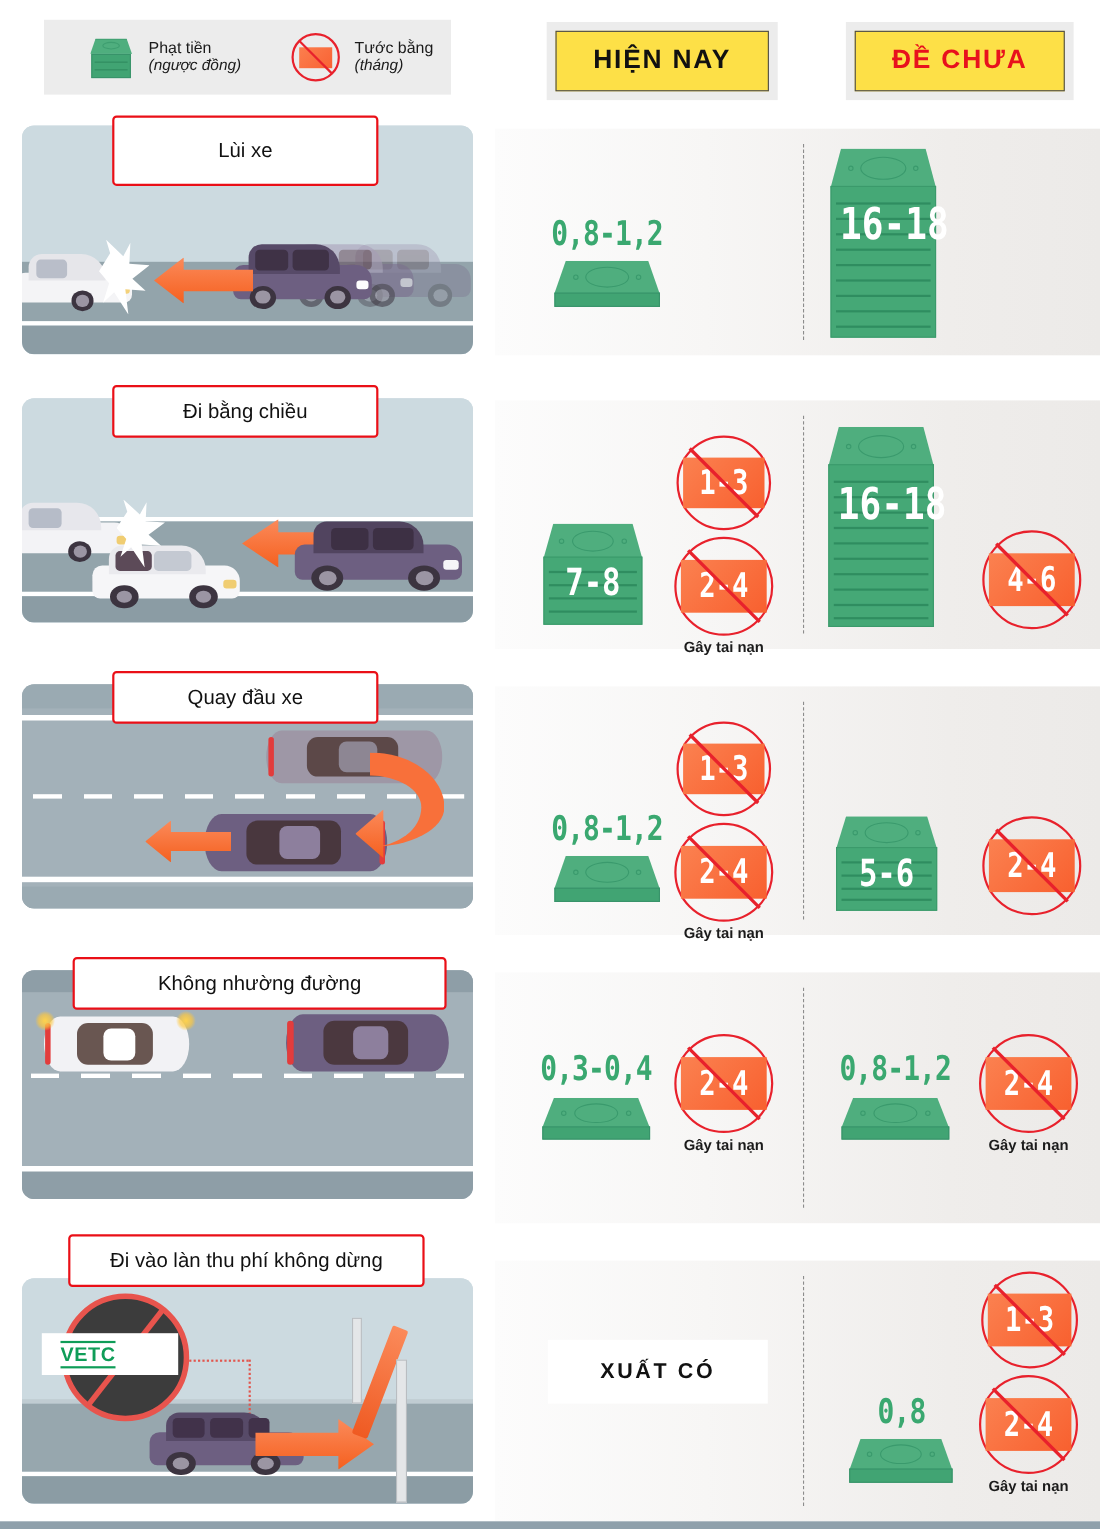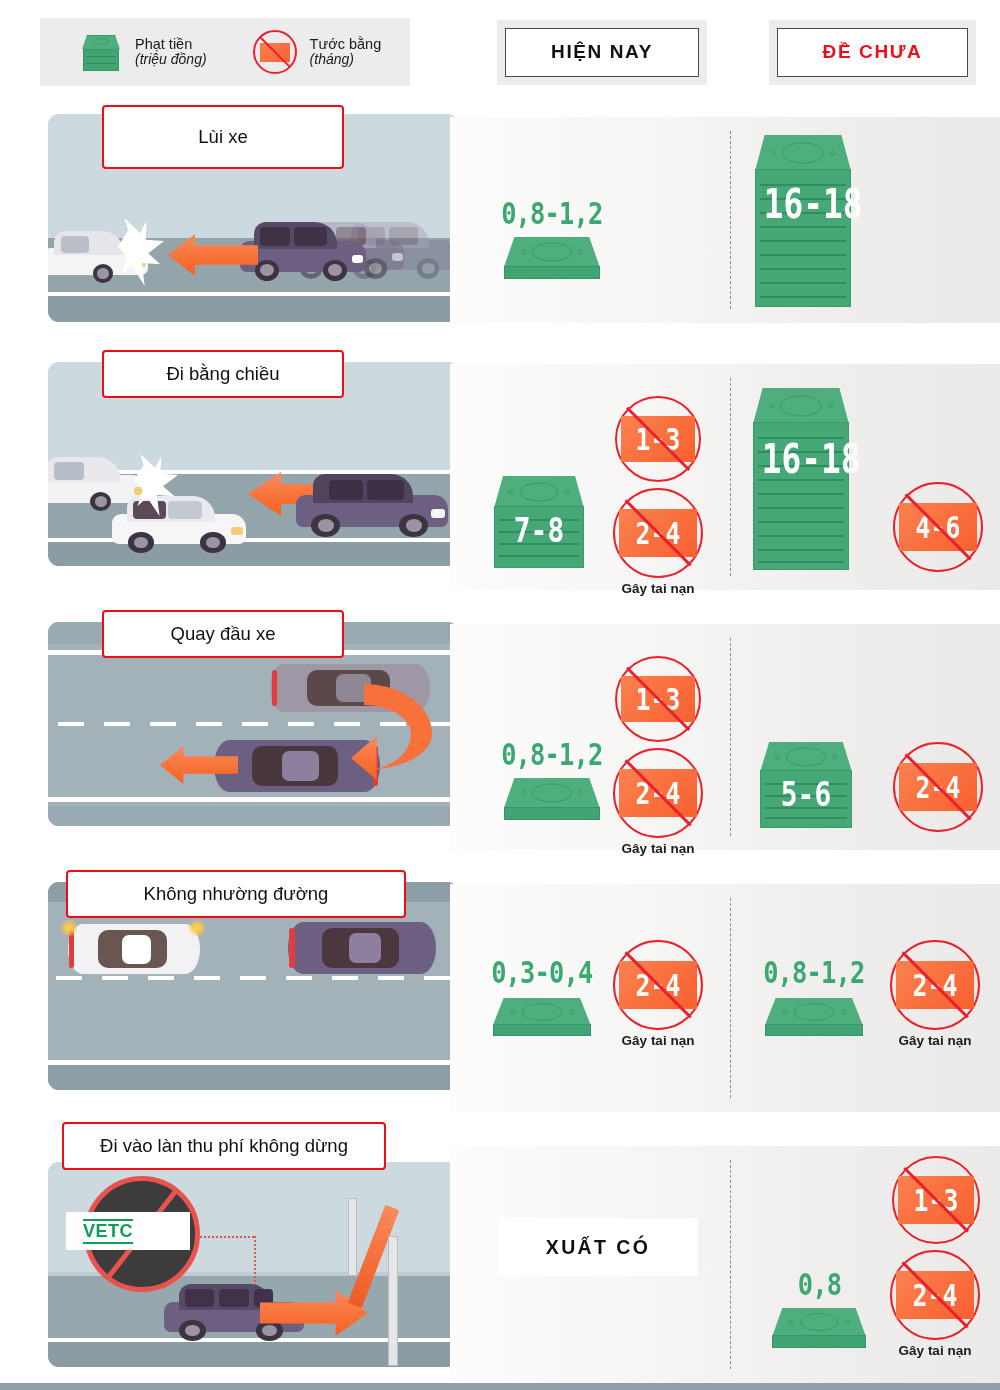--- a/index.html
+++ b/index.html
@@ -62,37 +62,36 @@
     position: absolute; left: 21px; top: 1px; width: 2.2px; height: 42px;
     background: #e8212c; transform: rotate(-45deg); transform-origin: center;
   }
 
   
   .col-head {
     position: absolute; top: 20px;
     background: #ececec; padding: 8px;
   }
   .col-head .inner {
-    border: 1.6px solid #4a4a4a; background: #ffffff;
+    border: 1.6px solid #4a4a4a; background: #fde047;
     text-align: center; padding: 12px 0 13px 0;
-    font-size: 19px; font-weight: bold; letter-spacing: 1.6px;
+    font-size: 24px; font-weight: bold; letter-spacing: 1.6px;
   }
   #head-now { left: 497px; width: 210px; }
   #head-now .inner { color: #111111; }
   #head-prop { left: 769px; width: 207px; }
   #head-prop .inner { color: #e8111d; }
 
   
   .row { position: absolute; left: 0; width: 1000px; }
   .row-illus {
     position: absolute; left: 20px;
     width: 410px;
     border-radius: 11px;
     overflow: hidden;
-    margin-left: 28px;
   }
   .row-label {
     position: absolute; z-index: 30;
     background: #ffffff;
     border: 2.4px solid #ea0f17;
     border-radius: 4px;
     font-size: 18.5px; color: #111111;
     display: flex; align-items: center; justify-content: center;
     text-align: center;
   }
@@ -333,21 +332,21 @@
 
 <div id="legend">
   <div class="legend-entry money">
     <div class="mini-stack">
       <div class="top"></div>
         <div class="oval"></div>
         <div class="body"></div>
     </div>
     <div class="legend-text">
       <div class="legend-t1">Phạt tiền</div>
-      <div class="legend-t2">(triệu đồng)</div>
+      <div class="legend-t2">(ngược đồng)</div>
     </div>
   </div>
   <div class="legend-entry lic">
     <div class="mini-lic">
       <div class="ring"></div>
         <div class="card"></div>
         <div class="slash"></div>
     </div>
     <div class="legend-text">
       <div class="legend-t1">Tước bằng</div>

